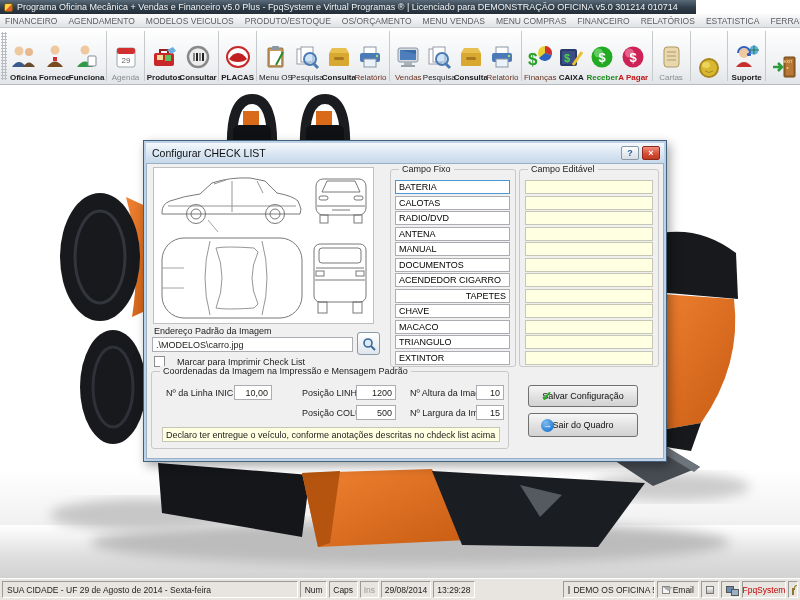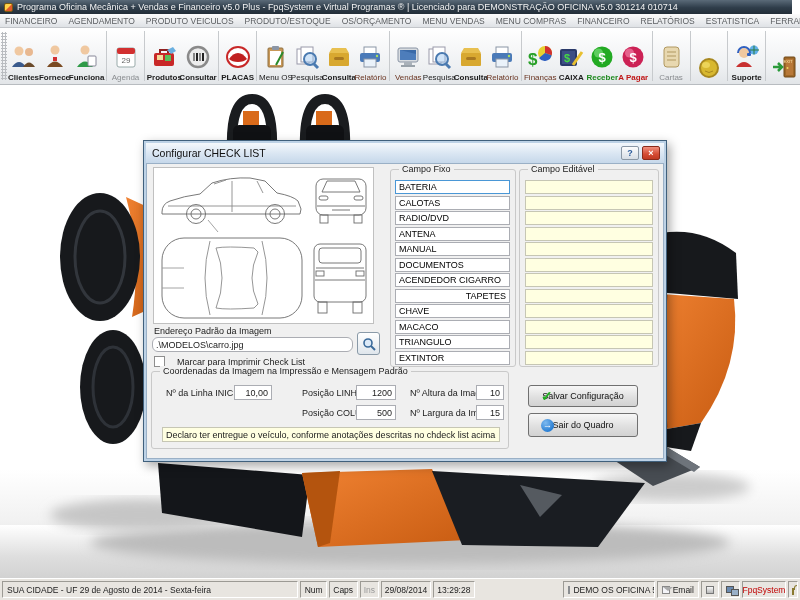--- a/index.html
+++ b/index.html
@@ -1,21 +1,21 @@
 <!DOCTYPE html>
 <html><head>
 <meta charset="utf-8">
 <style>
   * { margin:0; padding:0; box-sizing:border-box; }
   html,body { width:800px; height:600px; overflow:hidden; }
   body { font-family:"Liberation Sans", sans-serif; background:#fff; }
   .screen { position:relative; width:800px; height:600px; background:#fff; }
 
   
-  .titlebar { position:absolute; left:0; top:0; width:792px; height:14px;
+  .titlebar { position:absolute; left:0; top:0; width:696px; height:14px;
     background:linear-gradient(#5a6a78,#2f3d4a 55%,#232e38);
     display:flex; align-items:center; gap:4px; padding:0 4px;
     color:#f2f2f2; font-size:9px; white-space:nowrap; overflow:hidden; }
   .appico { width:9px; height:9px; border-radius:2px;
     background:linear-gradient(135deg,#ffd24a 45%,#e05a2a 55%); border:1px solid #7a5a10; }
 
   
   .menubar { position:absolute; left:0; top:14px; width:800px; height:14px;
     background:linear-gradient(#fbfbfb,#dfe2e6); border-bottom:1px solid #c3c6ca;
     display:flex; align-items:center; gap:11px; padding:0 5px;
@@ -129,21 +129,21 @@
 <div class="screen">
 
   <div class="titlebar">
     <span class="appico"></span>
     <span>Programa Oficina Mecânica + Vendas e Financeiro v5.0 Plus - FpqSystem e Virtual Programas ® | Licenciado para DEMONSTRAÇÃO OFICINA v5.0 301214 010714</span>
   </div>
 
   <div class="menubar">
     <span class="mitem">FINANCEIRO</span>
     <span class="mitem">AGENDAMENTO</span>
-    <span class="mitem">PRODUTO VEICULOS</span>
+    <span class="mitem">MODELOS VEICULOS</span>
     <span class="mitem">PRODUTO/ESTOQUE</span>
     <span class="mitem">OS/ORÇAMENTO</span>
     <span class="mitem">MENU VENDAS</span>
     <span class="mitem">MENU COMPRAS</span>
     <span class="mitem">FINANCEIRO</span>
     <span class="mitem">RELATÓRIOS</span>
     <span class="mitem">ESTATISTICA</span>
     <span class="mitem">FERRAMENTAS</span>
 
   </div>
@@ -153,21 +153,21 @@
 
     <div class="tbtn">
       <span class="ticon">
         <svg width="28" height="26" viewBox="0 0 28 26">
             <circle cx="9" cy="7" r="4.5" fill="#f0c8a0"></circle>
             <path d="M2 23q7-10 14 0z" fill="#3a5a8c"></path>
             <circle cx="19" cy="8" r="4" fill="#e8b890"></circle>
             <path d="M13 23q6-9 12 0z" fill="#6a4a2a"></path>
           </svg>
       </span>
-      <span class="tlabel b">Clientes</span>
+      <span class="tlabel b">Oficina</span>
     </div>
     <div class="tbtn">
       <span class="ticon">
         <svg width="28" height="26" viewBox="0 0 28 26">
             <circle cx="14" cy="6" r="4.5" fill="#f0c8a0"></circle>
             <path d="M6 23q8-11 16 0z" fill="#7a4a22"></path>
             <path d="M12 13h4v4h-4z" fill="#d03030"></path>
           </svg>
       </span>
       <span class="tlabel b">Fornece</span>
@@ -521,21 +521,21 @@
             <rect x="165" y="80" width="42" height="15" rx="3"></rect>
             <path d="M162 100H210M161 112H211"></path>
             <rect x="162" y="103" width="8" height="5"></rect>
               <rect x="202" y="103" width="8" height="5"></rect>
             <rect x="164" y="134" width="9" height="11"></rect>
               <rect x="199" y="134" width="9" height="11"></rect>
           </svg>
         </div>
 
         <span class="lbl" style="left:7px; top:162px;">Endereço Padrão da Imagem</span>
-        <input class="fld" style="left: 5px; top: 173px; width: 201px; border-radius: 6px;" value=".\MODELOS\carro.jpg">
+        <input class="fld" style="left: 5px; top: 173px; width: 201px;" value=".\MODELOS\carro.jpg">
         <div class="magbtn">
           <svg width="14" height="14" viewBox="0 0 14 14">
               <circle cx="6" cy="6" r="4" fill="#dceaf8" stroke="#3a6a9a" stroke-width="1.6"></circle>
               <line x1="9" y1="9" x2="13" y2="13" stroke="#3a6a9a" stroke-width="2"></line>
             </svg>
         </div>
 
         <div class="chkrow">
           <span class="chk"></span>
           <span style="font-size:9px; color:#222;">Marcar para Imprimir Check List</span>

